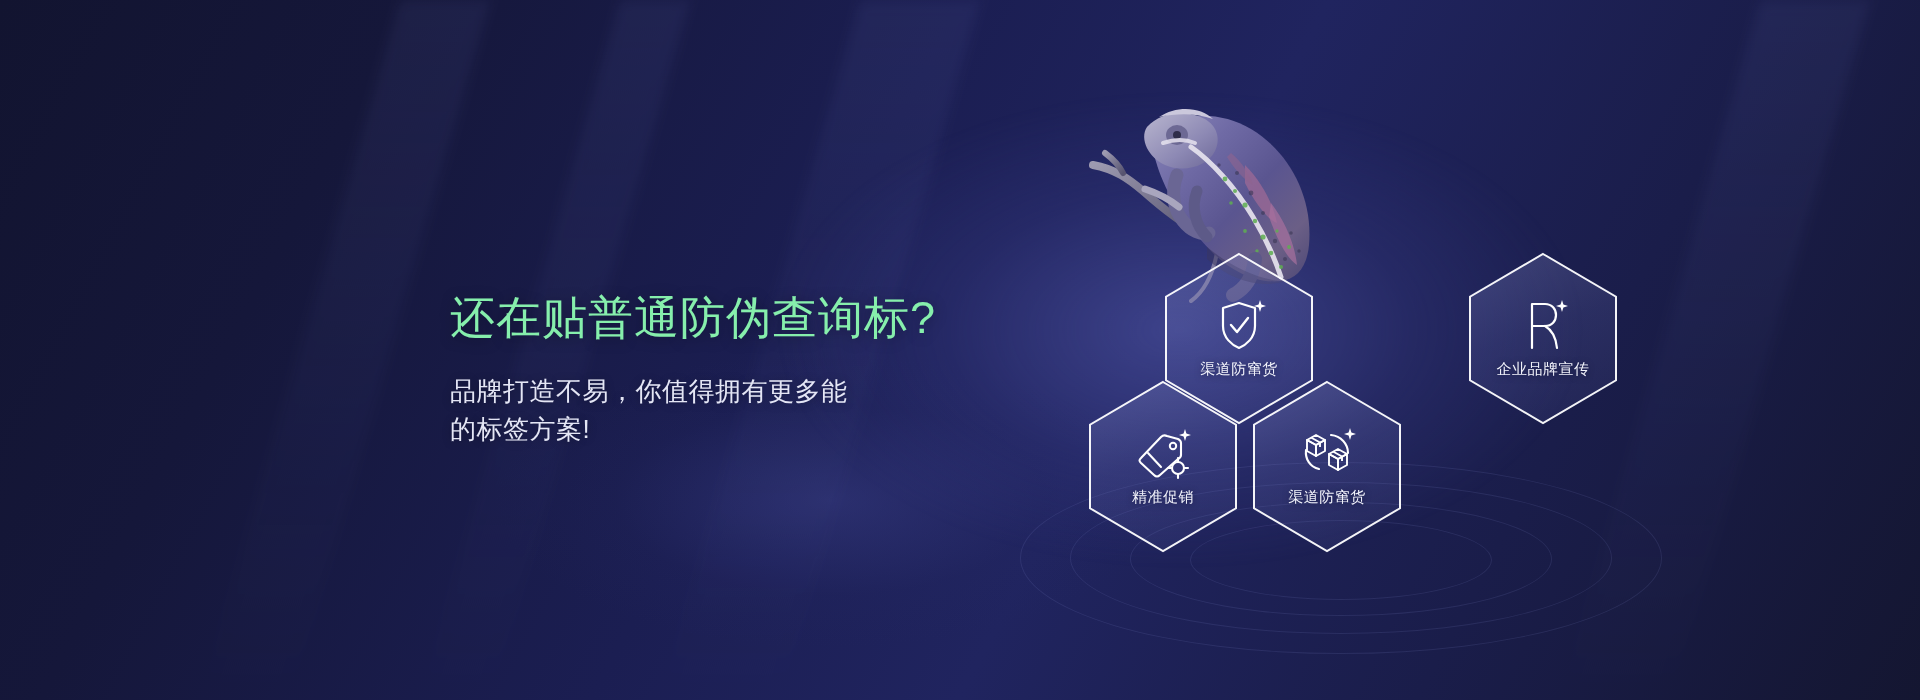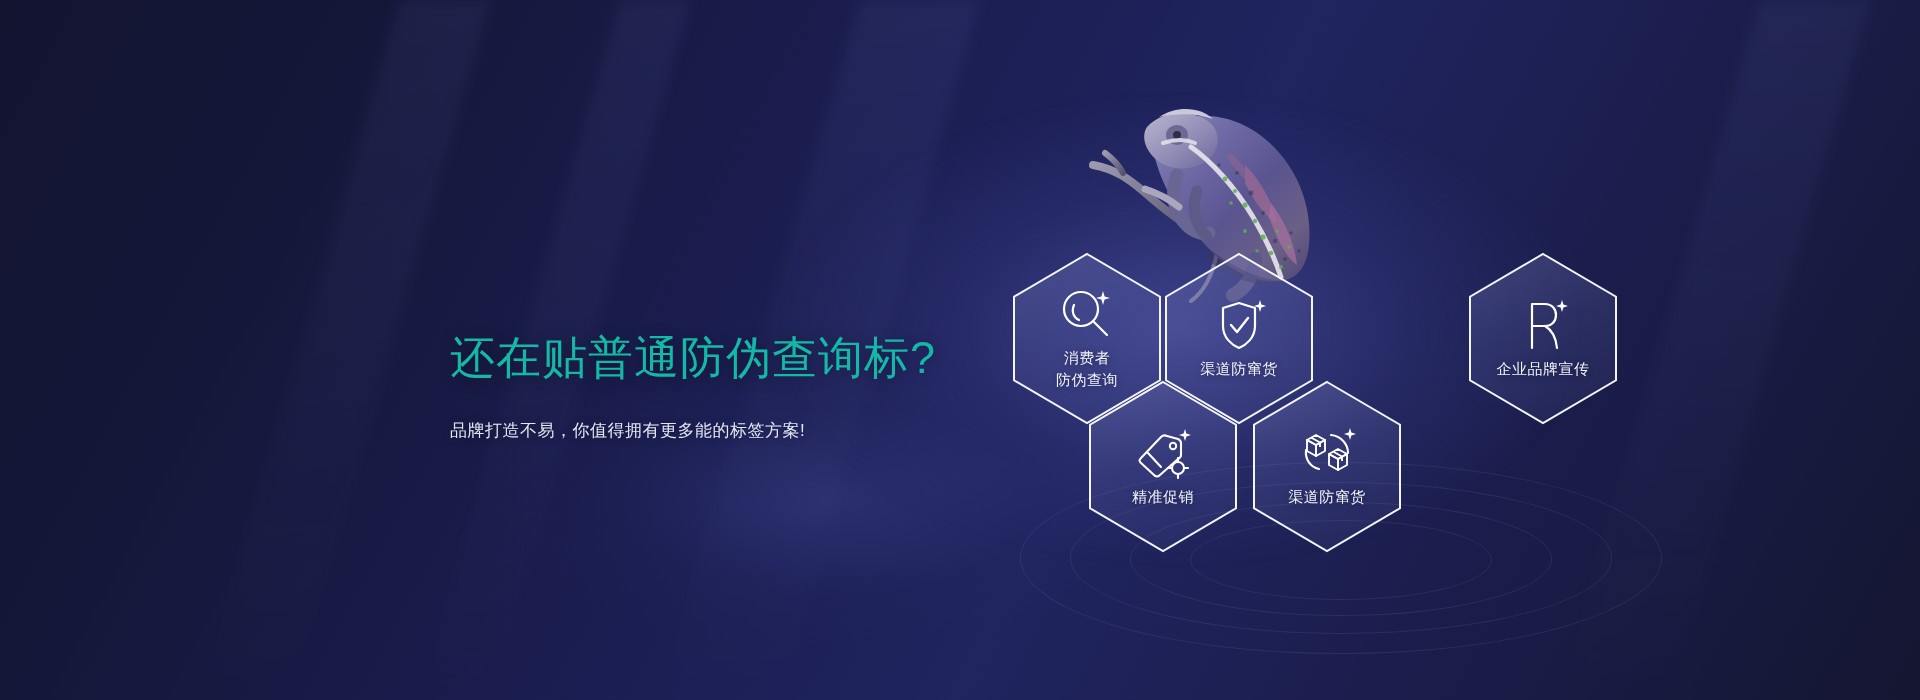--- a/index.html
+++ b/index.html
@@ -32,25 +32,25 @@
     background:radial-gradient(ellipse 430px 190px at 450px 200px, rgba(70,76,156,.34) 0%, rgba(40,44,105,.12) 50%, rgba(25,27,66,0) 78%);
   }
   
   .streak{position:absolute;z-index:1;background:linear-gradient(to bottom,rgba(120,128,205,.085),rgba(120,128,205,0));transform:skewX(-16deg);filter:blur(6px);}
   
   #ripples{position:absolute;left:960px;top:440px;width:760px;height:240px;z-index:2;}
   .ring{position:absolute;border-radius:50%;border:1px solid rgba(150,158,225,.13);}
   
   #textblock{position:absolute;left:450px;top:290px;z-index:6;}
   #headline{
-    color:#14b8a6;font-size:45px;line-height:56px;font-weight:400;
-    letter-spacing:1px;white-space:nowrap;text-shadow:0 2px 14px rgba(0,0,0,.35);margin-top:40px;
+    color:#86efac;font-size:45px;line-height:56px;font-weight:400;
+    letter-spacing:1px;white-space:nowrap;text-shadow:0 2px 14px rgba(0,0,0,.35);
   }
   #subline{
-    margin-top:26px;color:#e4e6f5;font-size:17px;line-height:38px;font-weight:400;
+    margin-top:26px;color:#e4e6f5;font-size:26px;line-height:38px;font-weight:400;
     letter-spacing:.5px;max-width:415px;text-shadow:0 1px 10px rgba(0,0,0,.3);
   }
   
   #hexgrid{position:absolute;left:1013px;top:253px;width:620px;height:300px;z-index:5;}
   .hex{
     position:absolute;width:148px;height:171px;
     display:flex;flex-direction:column;align-items:center;justify-content:center;
   }
   .hexshape{
     position:absolute;inset:0;
@@ -171,40 +171,20 @@
     </svg>
   </div>
 
   <div id="textblock">
     <div id="headline">还在贴普通防伪查询标?</div>
     <div id="subline">品牌打造不易，你值得拥有更多能的标签方案!</div>
   </div>
 
   <div id="hexgrid">
 
-    <div class="hex" style="left:0px;top:0px;">
-      <div class="hexshape"></div>
-      <div class="hexborder">
-        <svg viewBox="0 0 148 171">
-            <polygon points="74,1 147,43.75 147,127.25 74,170 1,127.25 1,43.75" fill="none" stroke="#ffffff" stroke-width="2" opacity=".95"></polygon>
-          </svg>
-      </div>
-      <div class="hexinner">
-        <div class="hexicon">
-          <svg width="58" height="54" viewBox="0 0 58 54">
-            <circle cx="23" cy="22" r="17" fill="none" stroke="#ffffff" stroke-width="2.2"></circle>
-            <path d="M16 18 C13 25 16 31 21 33" fill="none" stroke="#ffffff" stroke-width="2.2" stroke-linecap="round"></path>
-            <line x1="35" y1="34" x2="49" y2="48" stroke="#ffffff" stroke-width="2.2" stroke-linecap="round"></line>
-            <path class="spark" d="M45 4 L46.6 9.4 L52 11 L46.6 12.6 L45 18 L43.4 12.6 L38 11 L43.4 9.4 Z" fill="#ffffff"></path>
-          </svg>
-        </div>
-        <div class="hexlabel">消费者
-防伪查询</div>
-      </div>
-    </div>
 
     <div class="hex" style="left:152px;top:0px;">
       <div class="hexshape"></div>
       <div class="hexborder">
         <svg viewBox="0 0 148 171">
             <polygon points="74,1 147,43.75 147,127.25 74,170 1,127.25 1,43.75" fill="none" stroke="#ffffff" stroke-width="2" opacity=".95"></polygon>
           </svg>
       </div>
       <div class="hexinner">
         <div class="hexicon">

